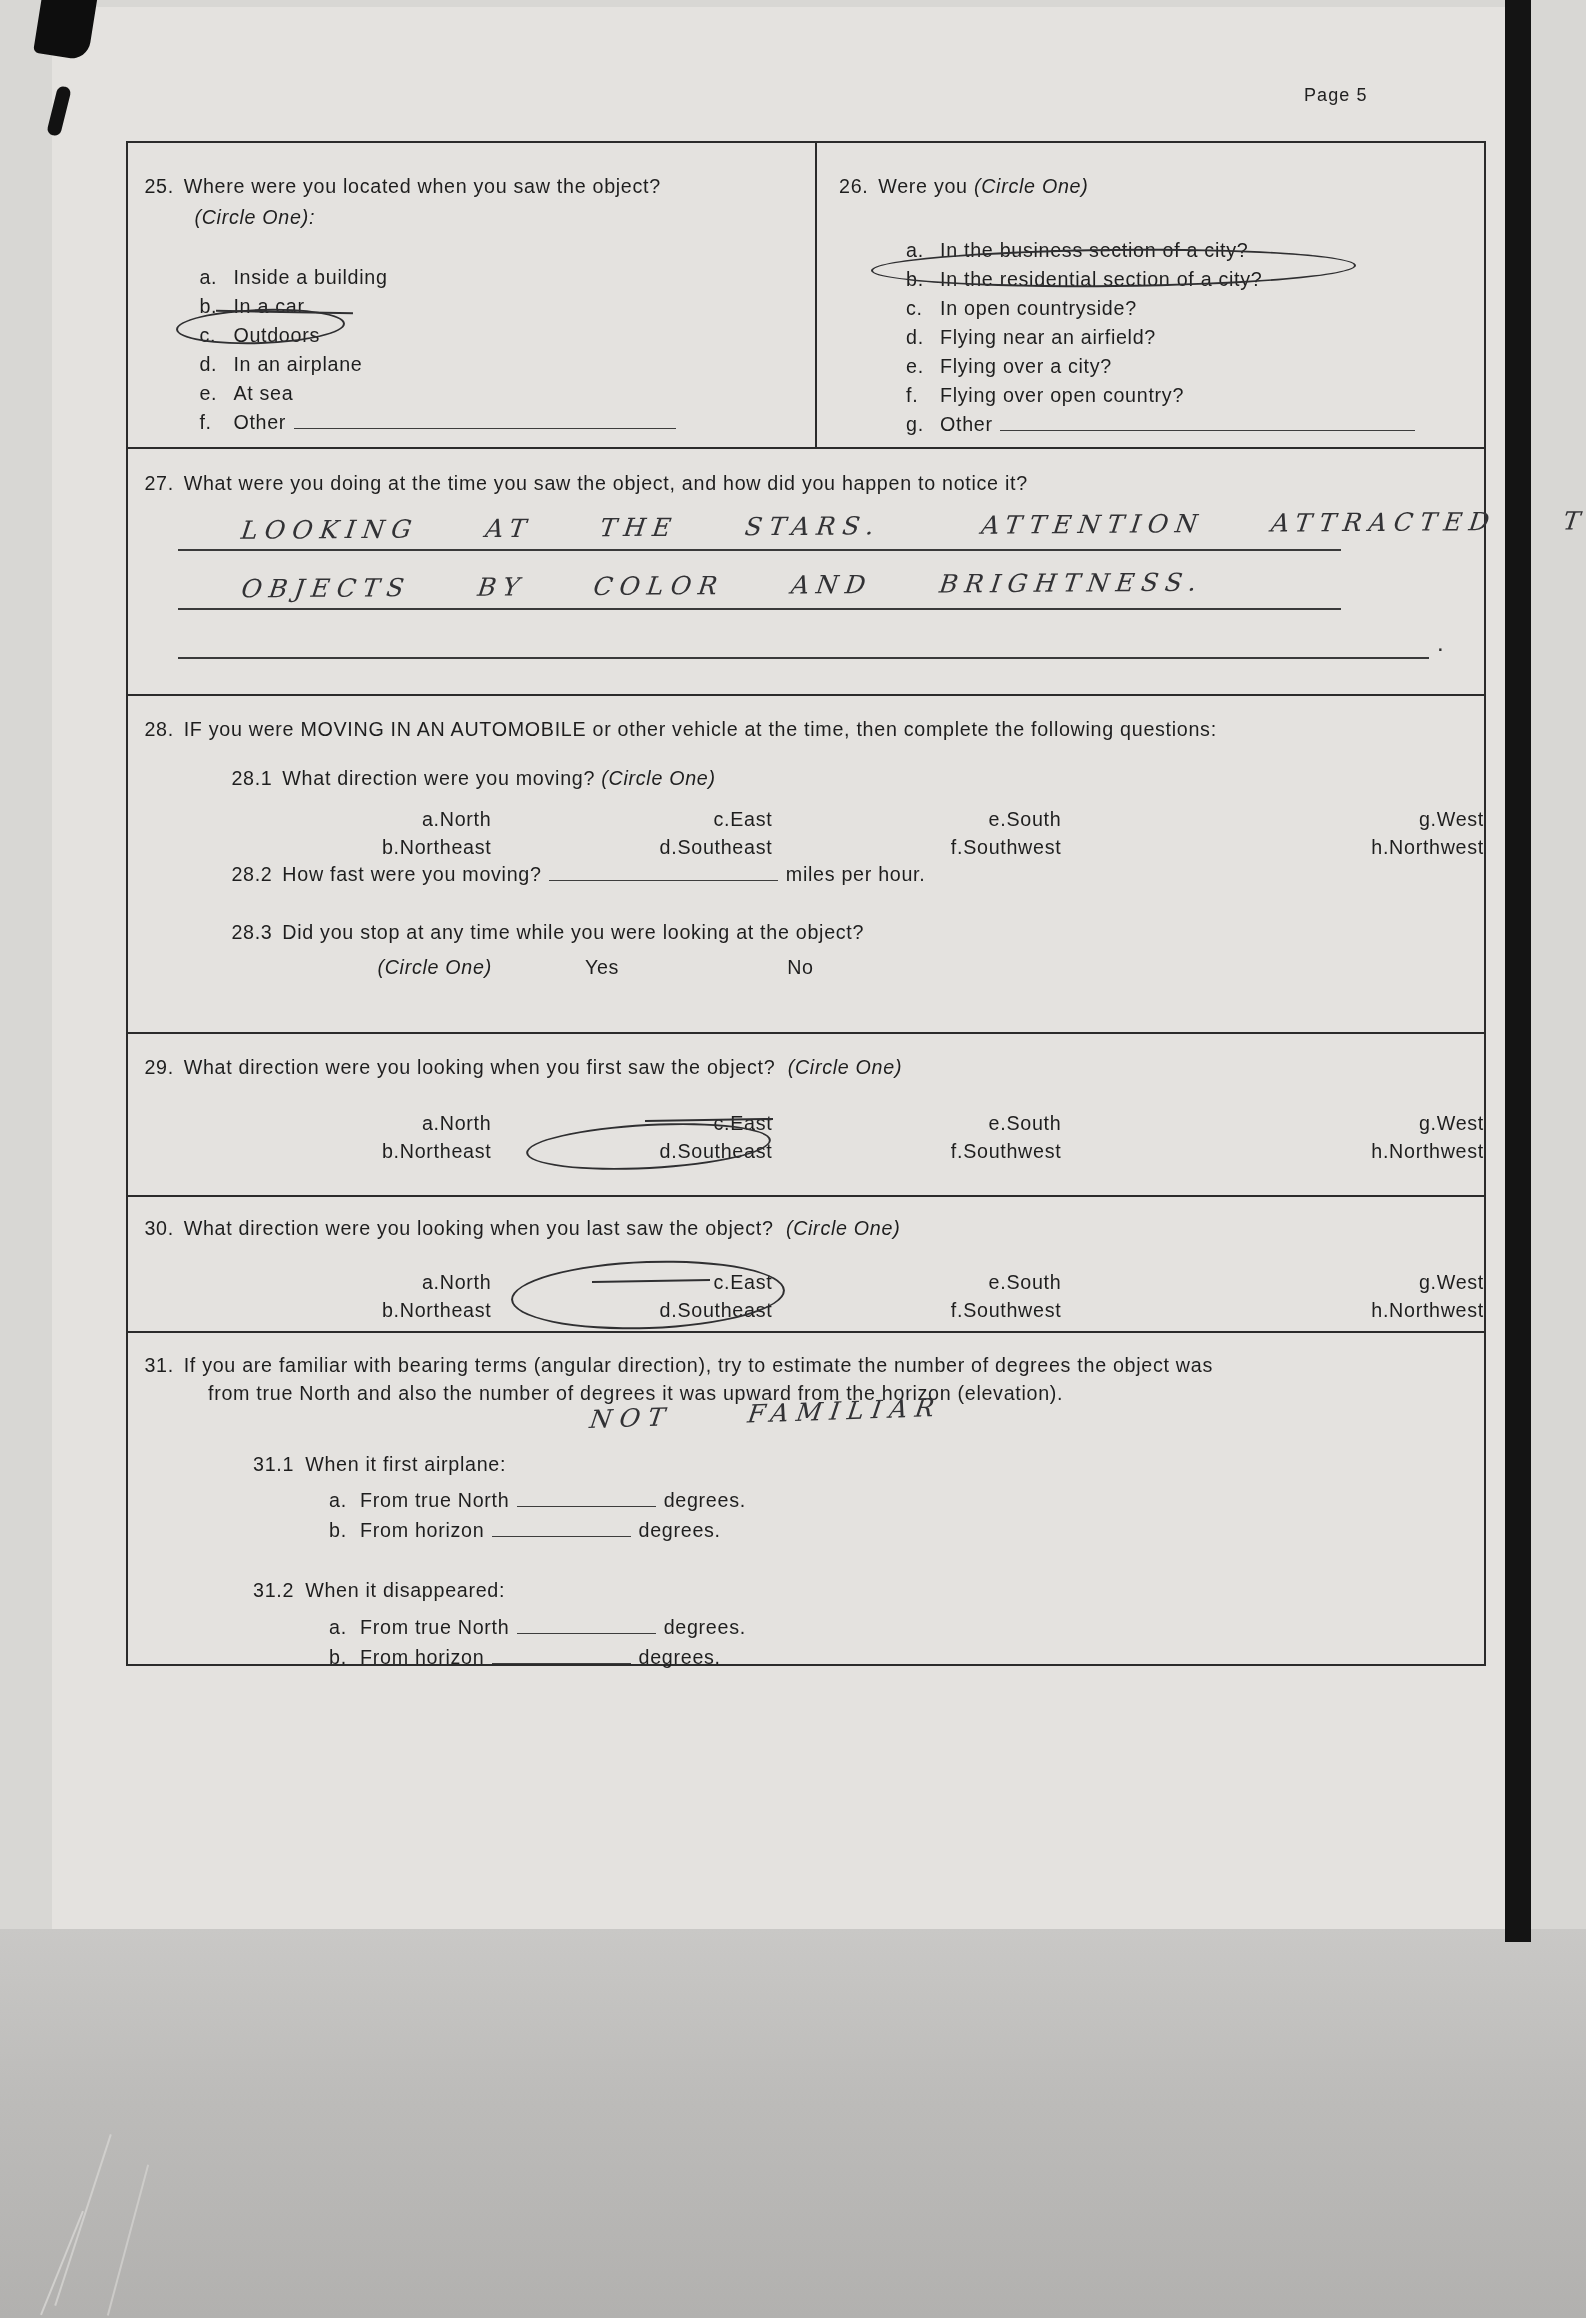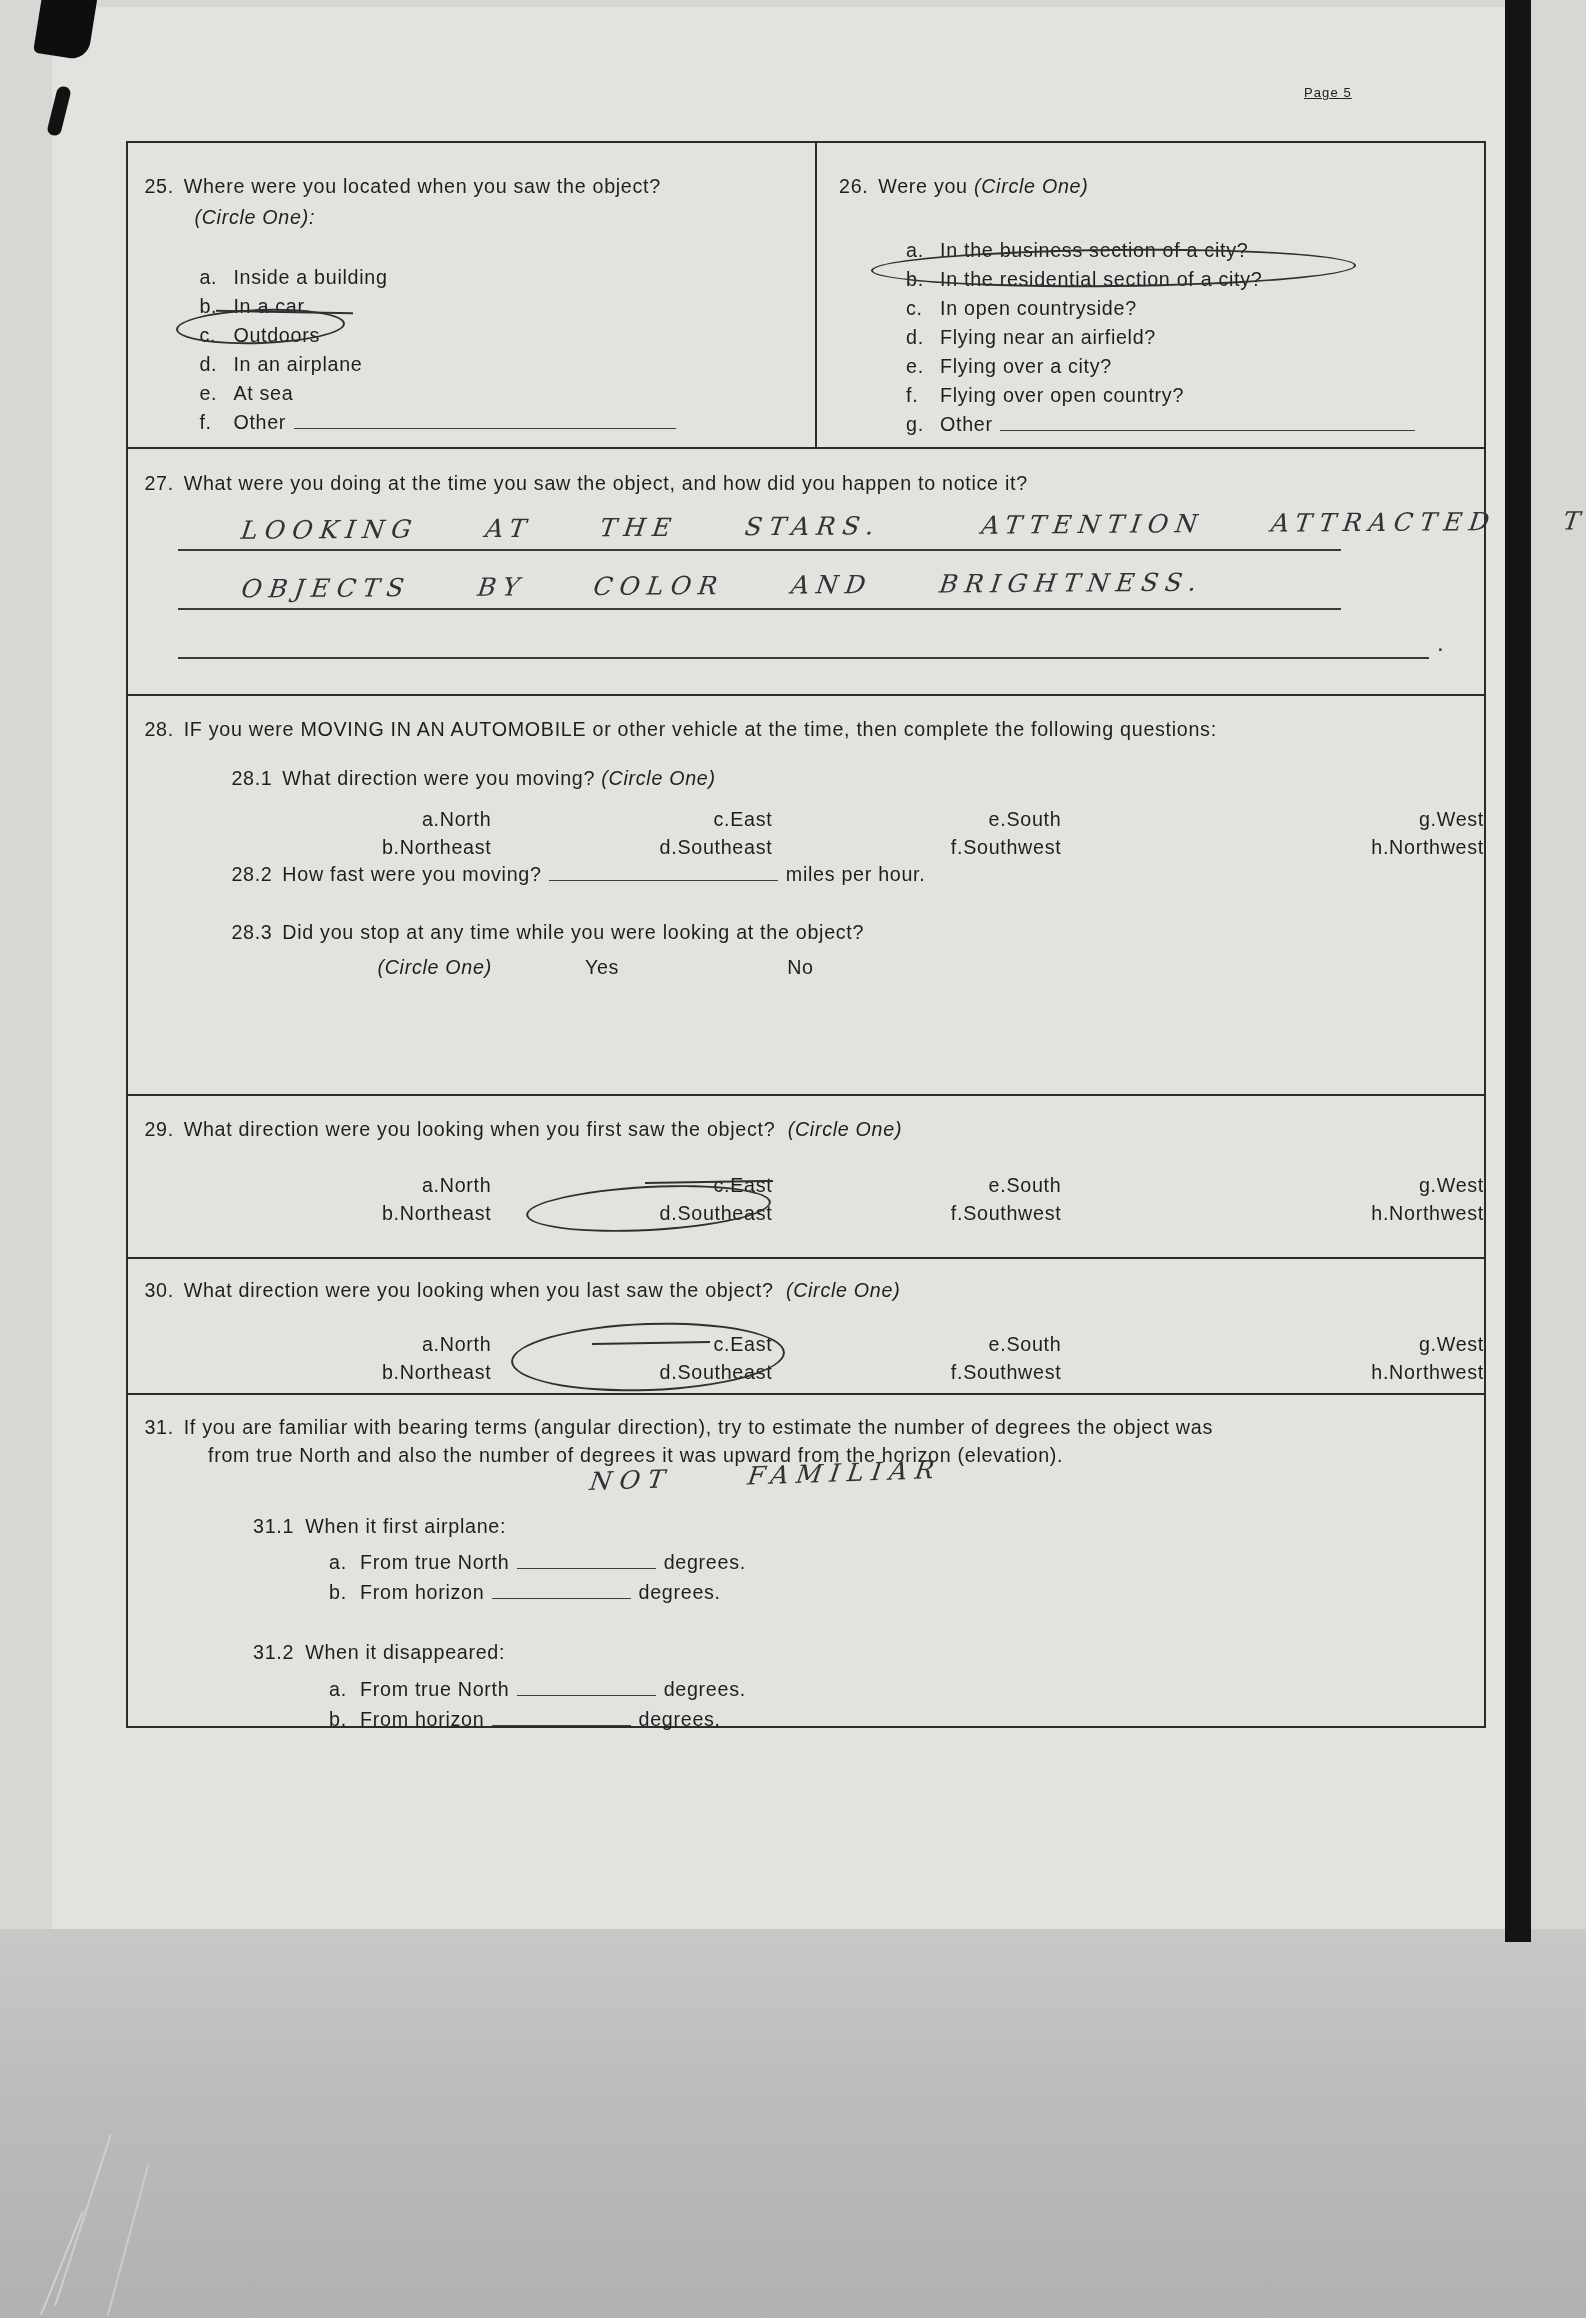--- a/index.html
+++ b/index.html
@@ -41,30 +41,30 @@
     position:absolute; left:52px; top:86px; width:14px; height:50px;
     background:#121212; border-radius:6.6px; transform:rotate(14deg);
   }
   .scratch { position:absolute; opacity:.8; }
   .scratch1 { left:82px; top:2130px; width:2.2px; height:180px; background:#d6d5d2; transform:rotate(18deg); }
   .scratch2 { left:127px; top:2162px; width:1.6px; height:156px; background:#d2d1ce; transform:rotate(15deg); }
   .scratch3 { left:61px; top:2207px; width:1.6px; height:112px; background:#d8d7d4; transform:rotate(22deg); }
 
   .page-label {
     position:absolute; left:1304px; top:85px;
-    font-size:13px; letter-spacing:1.1px; color:#222;text-decoration:underline;
+    font-size:18px; letter-spacing:1.1px; color:#222;
   }
 
   .form { position:absolute; left:126px; top:141px; width:1360px; }
   .sec { position:relative; border:2.2px solid #2b2b2b; border-top:none; }
   .sec.first { border-top:2.2px solid #2b2b2b; }
 
   .sec1 { height:308px; }
   .sec2 { height:247px; }
-  .sec3 { height:400px; }
+  .sec3 { height:338px; }
   .sec4 { height:163px; }
   .sec5 { height:136px; }
   .sec6 { height:333px; }
 
   .cols { display:flex; height:100%; }
   .col-left  { width:687px; padding:28px 0 0 16.4px; }
   .col-right { flex:1; border-left:2.2px solid #2b2b2b; padding:28px 16px 0 22px; }
 
   .qline { line-height:27px; }
   .qline-tall { line-height:31px; }

